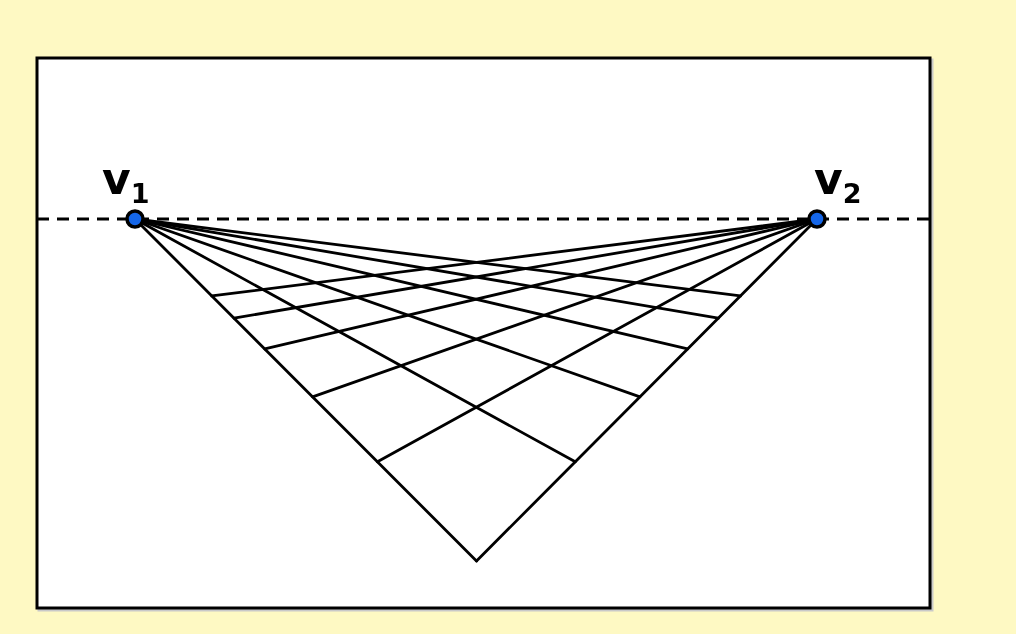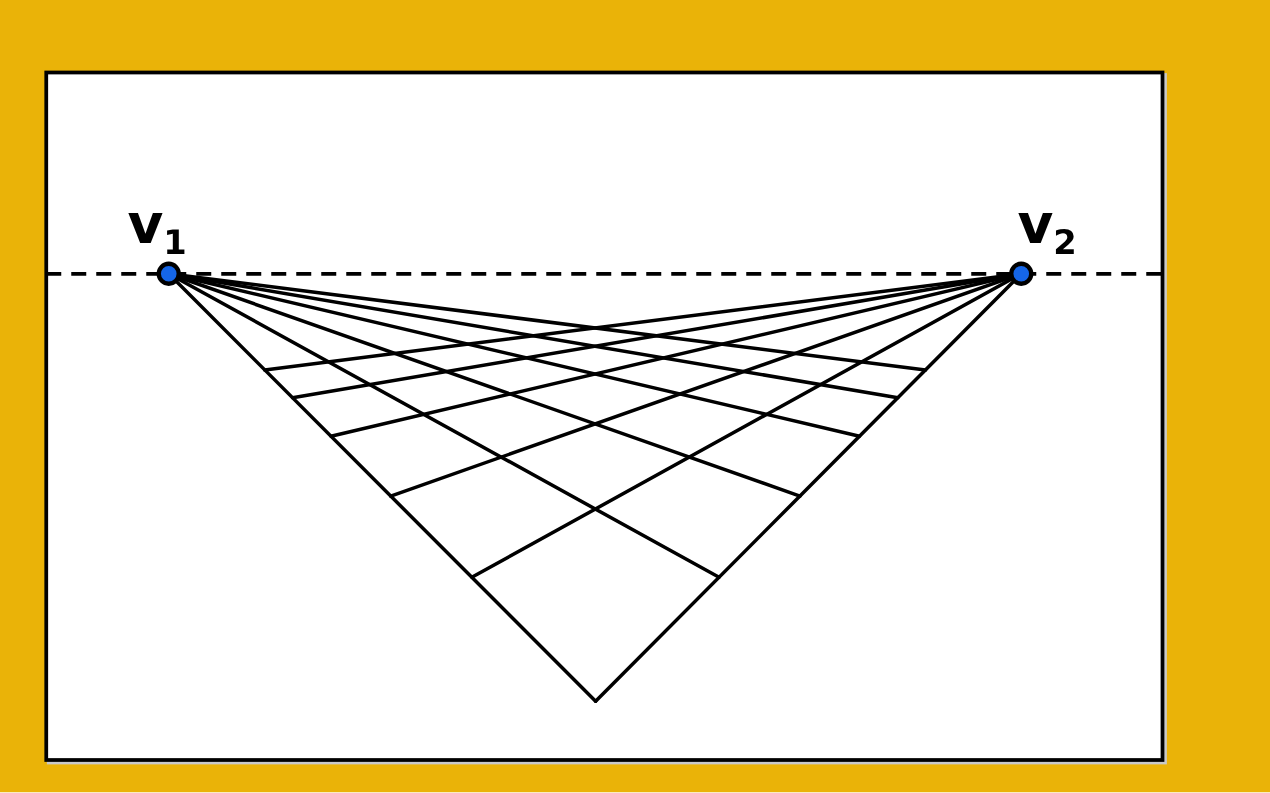--- a/index.html
+++ b/index.html
@@ -5,21 +5,21 @@
   html, body {
     margin: 0;
     padding: 0;
     background: #ffffff;
     font-family: "DejaVu Sans", "Liberation Sans", sans-serif;
   }
   .canvas {
     position: relative;
     width: 1016px;
     height: 634px;
-    background: #eab308;
+    background: #fef9c3;
     overflow: hidden;
   }
   svg { display: block; }
   text.vp-label {
     font-family: "DejaVu Sans", "Liberation Sans", sans-serif;
     font-weight: bold;
     fill: #000000;
   }
 </style>
 </head>

